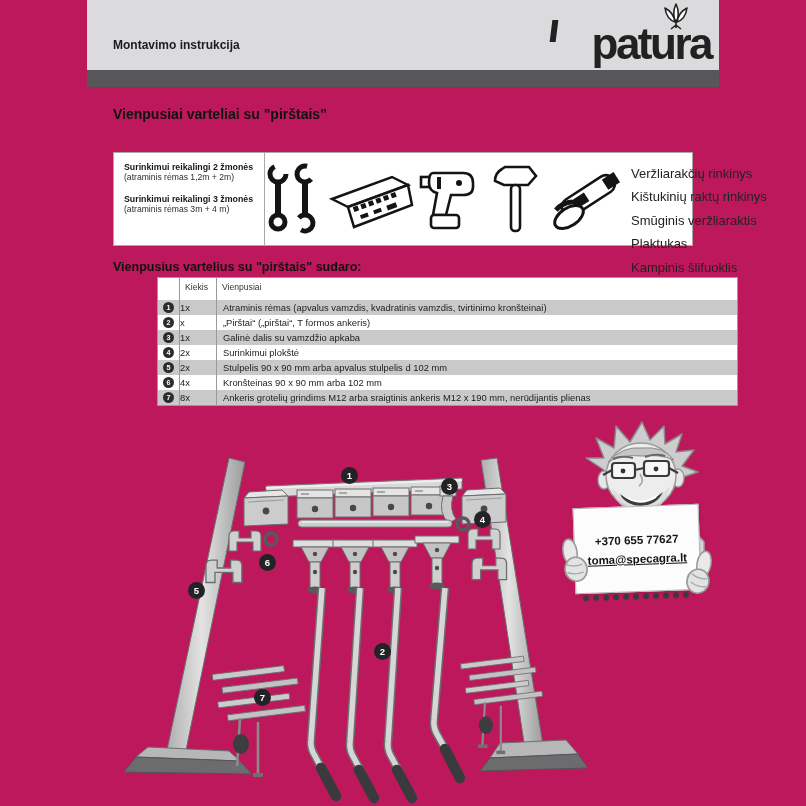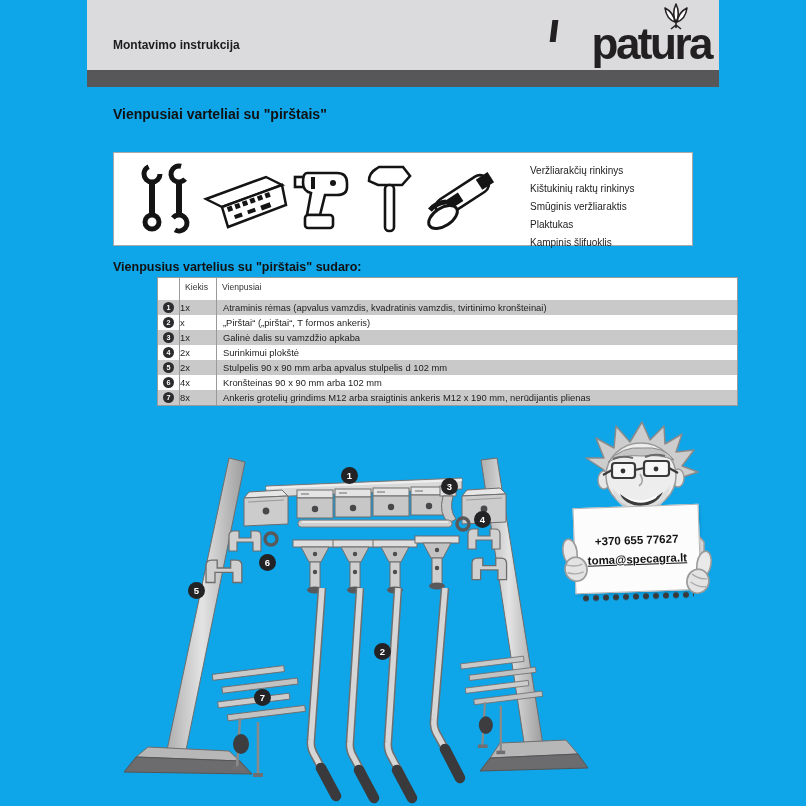--- a/index.html
+++ b/index.html
@@ -1,38 +1,38 @@
 <!DOCTYPE html>
 <html><head>
 <meta charset="utf-8">
 <style>
   html,body { margin:0; padding:0; background:#ffffff; }
   body { font-family:"Liberation Sans", sans-serif; color:#1a1a1a; }
-  .page { position:relative; width:806px; height:806px; background:#0ea5e9; overflow:hidden; }
+  .page { position:relative; width:806px; height:806px; background:#be185d; overflow:hidden; }
 
   
   .header { position:absolute; left:87px; top:0; width:632px; height:70px; background:#dbdbdd; }
   .doc-title { position:absolute; left:26px; top:38px; font-size:12px; font-weight:bold; color:#1c1c1e; }
   .logo { position:absolute; right:4px; top:0; width:190px; height:70px; }
   .logo-text { position:absolute; right:4px; bottom:4px; font-size:44px; line-height:1; font-weight:bold; letter-spacing:-2.5px; color:#232022; }
   .p-stem { position:absolute; right:158px; bottom:28px; width:6px; height:22px; background:#232022; transform:skewX(-7deg); }
   .lotus { position:absolute; right:22px; top:2px; }
   .dark-bar { position:absolute; left:87px; top:70px; width:632px; height:17px; background:#57575a; }
 
   
   .page-title { position:absolute; left:113px; top:106px; font-size:14px; font-weight:bold; color:#111; }
   .parts-title { position:absolute; left:113px; top:260px; font-size:12.5px; font-weight:bold; color:#111; }
 
   
   .tools-box { position:absolute; left:113px; top:152px; width:580px; height:94px; border:1px solid #a8a8a8; display:flex; background:#fff; box-sizing:border-box; }
   .req-cell { width:151px; border-right:1px solid #a8a8a8; padding:9px 0 0 10px; box-sizing:border-box; flex:none; }
   .req-title { font-size:8.8px; font-weight:bold; color:#161616; }
   .req-note { font-size:8.6px; color:#2c2c2c; margin-bottom:12px; }
   .tools-icons { flex:1; display:flex; align-items:center; justify-content:center; gap:3px; }
-  .tools-list { width:160px; flex:none; padding:9px 2px 0 0; font-size:10px; line-height:1.8; color:#222; }
+  .tools-list { width:160px; flex:none; padding:9px 2px 0 0; font-size:13px; line-height:1.8; color:#222; }
 
   
   .parts-table { position:absolute; left:113px; top:277px; width:581px; border-collapse:collapse; table-layout:fixed; background:#fff;margin-left:44px; }
   .parts-table td, .parts-table th { padding:0; vertical-align:middle; }
   .parts-table { border:1px solid #9a9a9a; }
   .parts-table td + td, .parts-table th + th { border-left:1px solid #9a9a9a; }
   .col-num { width:16px; }
   .col-qty { width:31px; }
   .hdr-row th { height:17px; font-size:8.6px; font-weight:normal; color:#333; text-align:left; padding-left:5px; }
   .spacer-row td { height:5px; }
@@ -77,20 +77,26 @@
         </g>
         <path d="M17,20 L17,26 M17,23 L12,27 M17,23 L22,27" stroke="#232022" stroke-width="1.6" fill="none"></path>
       </svg>
     </div>
   </div>
   <div class="dark-bar"></div>
 
   <div class="page-title">Vienpusiai varteliai su "pirštais"</div>
 
   <div class="tools-box">
+    <div class="req-cell">
+      <div class="req-title">Surinkimui reikalingi 2 žmonės</div>
+      <div class="req-note">(atraminis rėmas 1,2m + 2m)</div>
+      <div class="req-title">Surinkimui reikalingi 3 žmonės</div>
+      <div class="req-note">(atraminis rėmas 3m + 4 m)</div>
+    </div>
     <div class="tools-icons">
       <svg width="58" height="76" viewBox="0 0 58 76">
         <g fill="none" stroke="#141414">
           <circle cx="13" cy="13" r="8" stroke-width="5" stroke-dasharray="34 16"></circle>
           <line x1="13" y1="21" x2="13" y2="56" stroke-width="6"></line>
           <circle cx="13" cy="61" r="7" stroke-width="5"></circle>
           <circle cx="40" cy="13" r="8" stroke-width="5" stroke-dasharray="34 16" transform="rotate(40 40 13)"></circle>
           <line x1="40" y1="21" x2="40" y2="54" stroke-width="6"></line>
           <circle cx="40" cy="62" r="8" stroke-width="5" stroke-dasharray="36 14" transform="rotate(-140 40 62)"></circle>
         </g>

